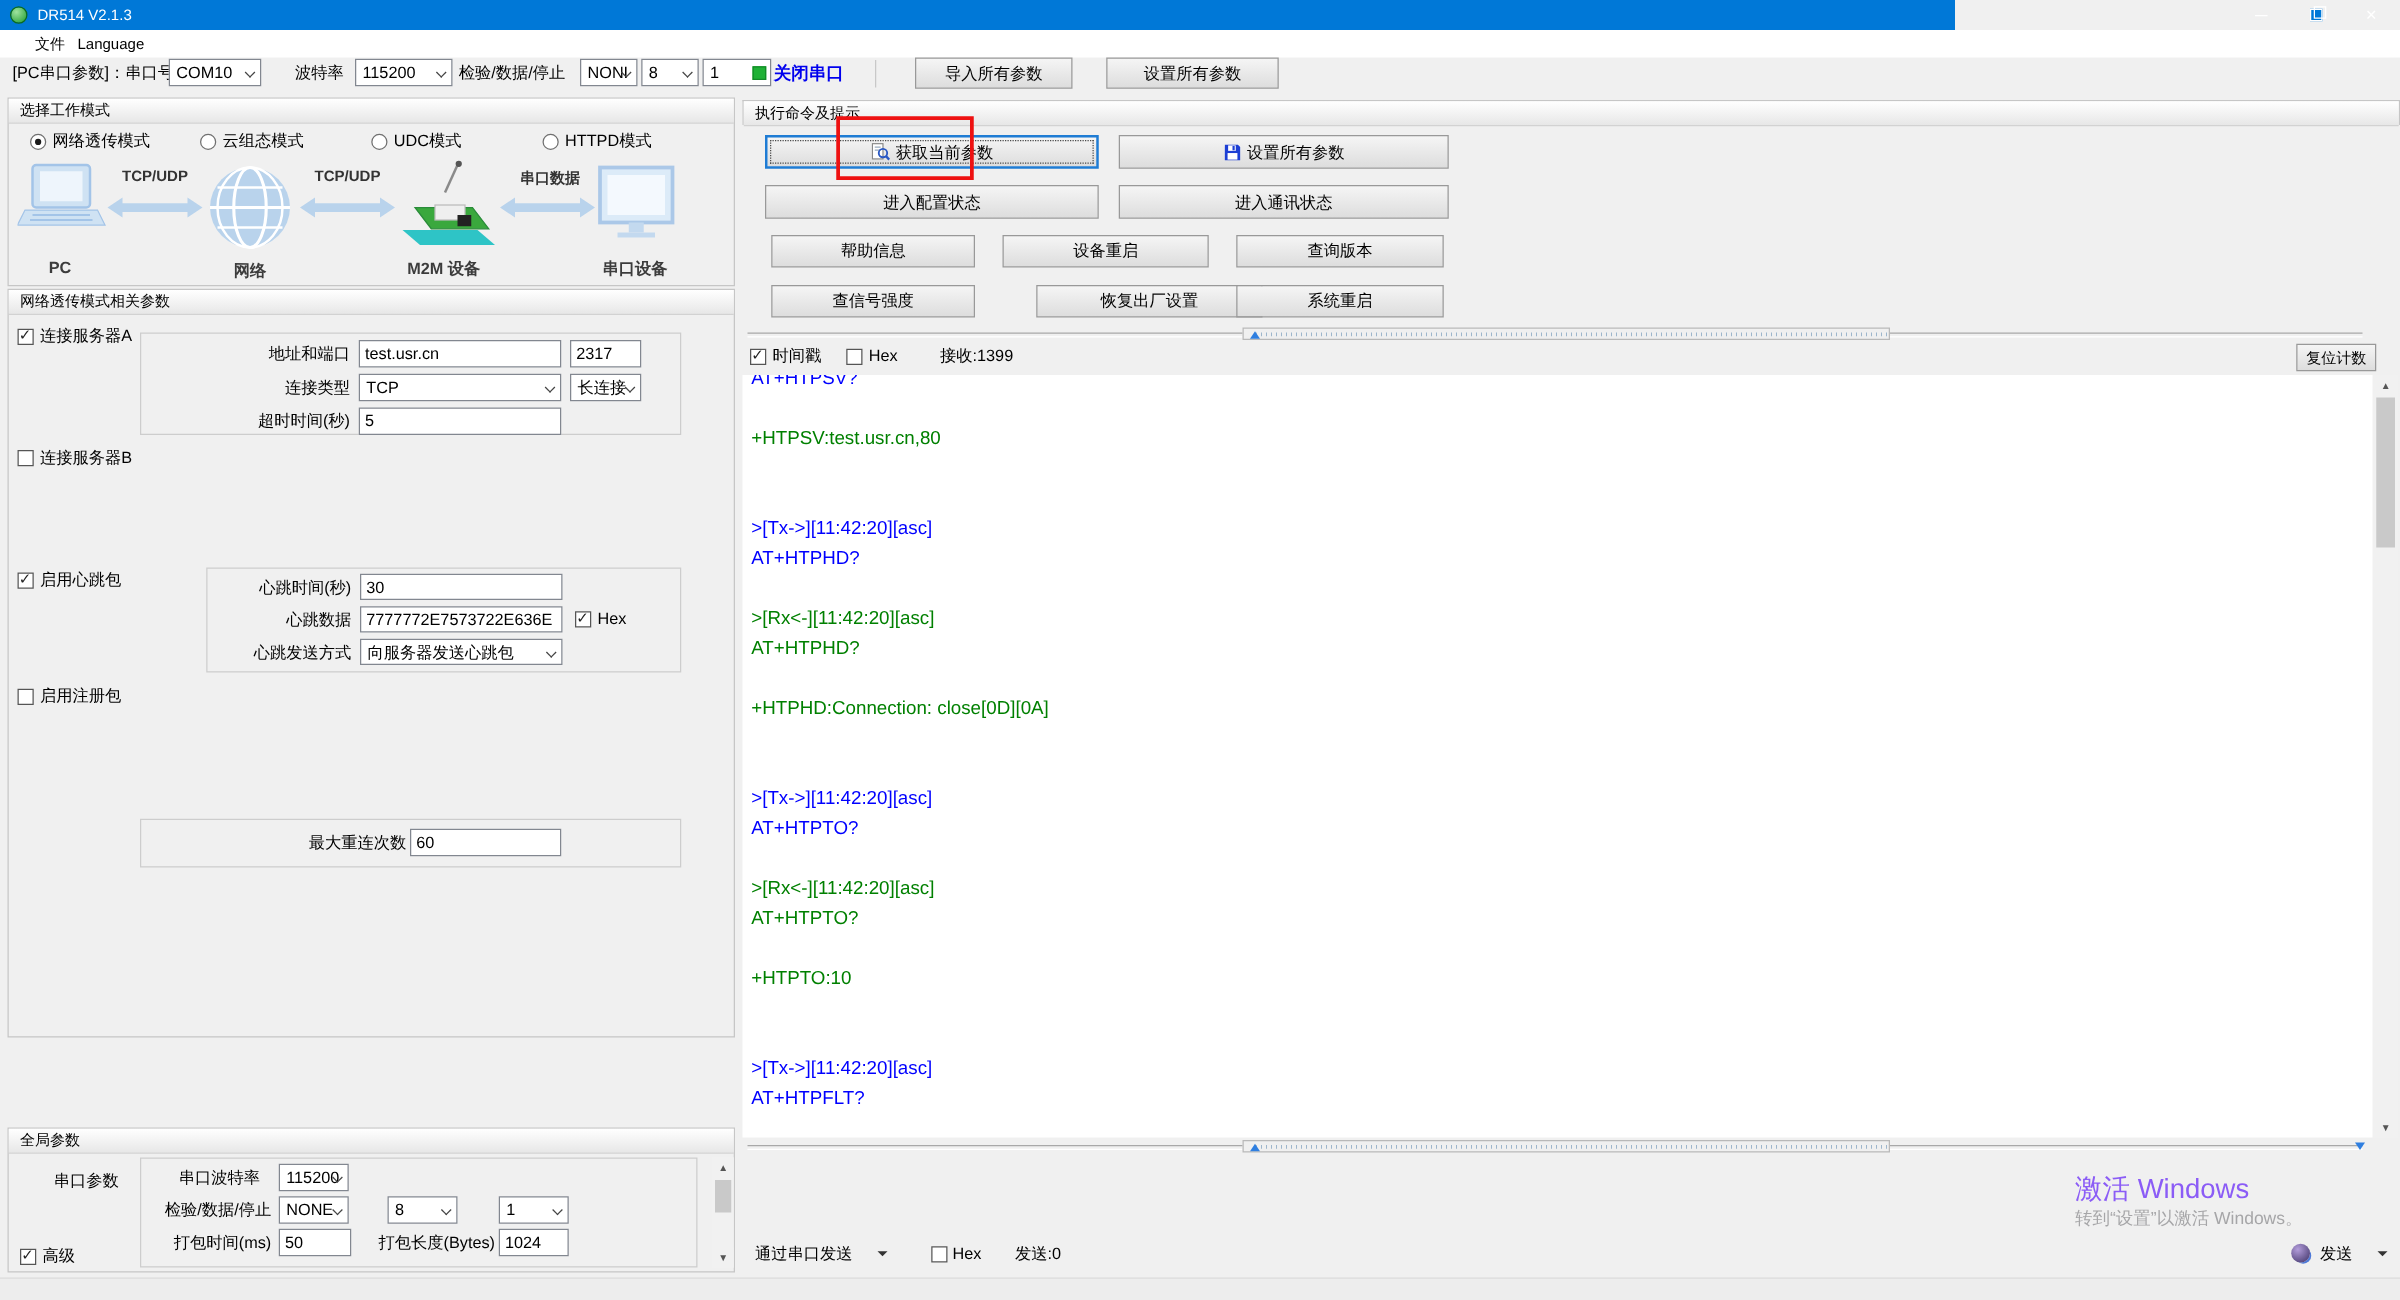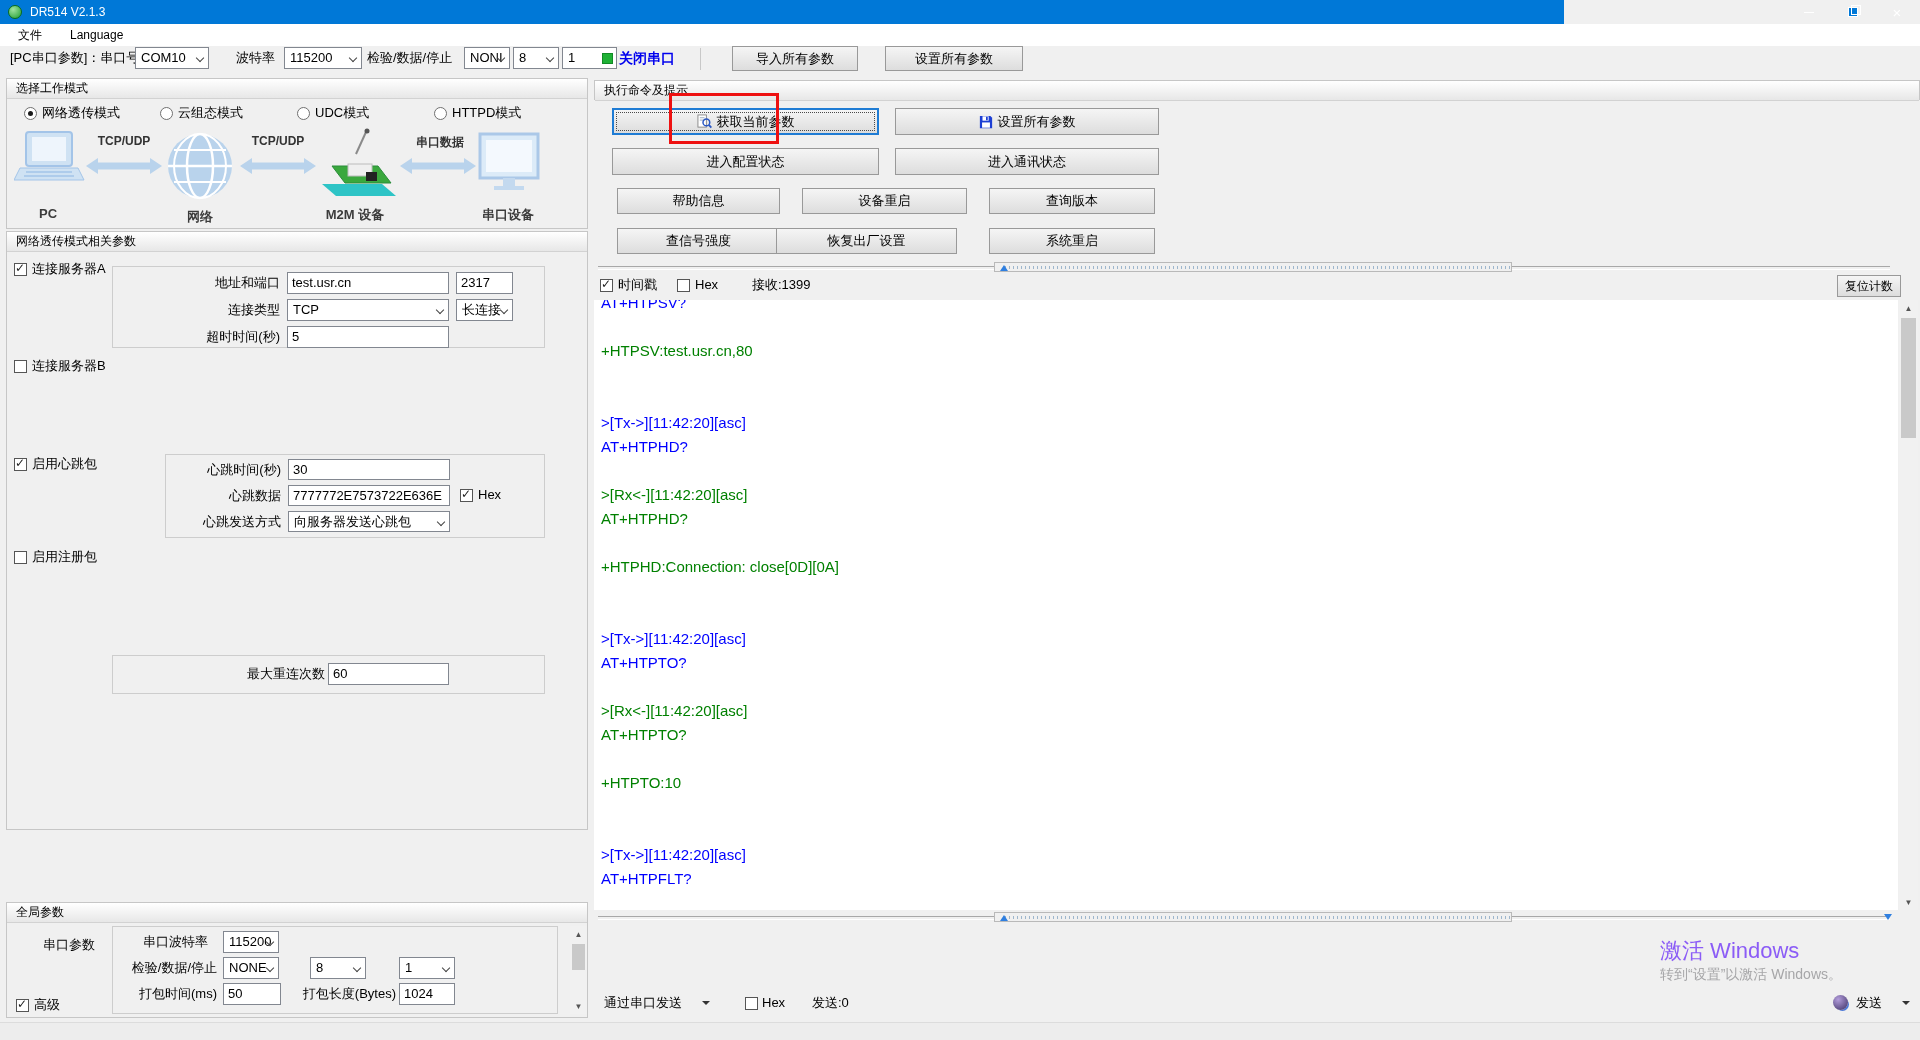--- a/index.html
+++ b/index.html
@@ -10,21 +10,21 @@
   .titlebar{position:absolute;left:0;top:0;width:1564px;height:24px;background:#0078d7;color:#fff}
   .app-icon{position:absolute;left:8px;top:5px;width:14px;height:14px;border-radius:50%;
             background:radial-gradient(circle at 35% 30%,#9fe39f,#1f9d2f);border:1px solid #0b6b1d;box-sizing:border-box}
   .title-text{position:absolute;left:30px;top:5px;font-size:12px}
   .win-btn{position:absolute;top:0;width:45px;height:24px;display:flex;align-items:center;justify-content:center;color:#fff}
   .min-glyph{width:10px;height:1px;background:#fff}
   .restore-glyph{width:8px;height:8px;border:1px solid #fff;position:relative;background:#0078d7}
   .restore-glyph::before{content:"";position:absolute;left:2px;top:-3px;width:8px;height:8px;border:1px solid #fff}
   .close-glyph{font-size:15px;line-height:15px}
   
-  .menubar{position:absolute;left:0;top:24px;width:1920px;height:22px;background:#ffffff;display:flex;align-items:center;padding-left:18px;gap:28px;box-sizing:border-box}
+  .menubar{position:absolute;left:0;top:24px;width:1920px;height:22px;background:#ffffff;display:flex;align-items:center;padding-left:28px;gap:10px;box-sizing:border-box}
   
   .combo{position:absolute;height:22px;background:#fff;border:1px solid #828790;box-sizing:border-box;
          font-size:13px;line-height:20px;padding:0 16px 0 5px;overflow:hidden;white-space:nowrap}
   .combo .chev{position:absolute;right:5px;top:7px;width:5px;height:5px;border-right:1px solid #444;border-bottom:1px solid #444;transform:rotate(45deg)}
   .inputbox{position:absolute;height:22px;background:#fff;border:1px solid #828790;box-sizing:border-box;
             font-size:13px;line-height:20px;padding:0 4px;overflow:hidden;white-space:nowrap}
   .cb{position:absolute;width:13px;height:13px;background:#fff;border:1px solid #555;box-sizing:border-box}
   .cb.on::after{content:"✓";position:absolute;left:0;top:-3px;font-size:12px;font-weight:bold;color:#222}
   .rb{position:absolute;width:13px;height:13px;border:1px solid #707070;border-radius:50%;background:#fff;box-sizing:border-box}
   .rb.on::after{content:"";position:absolute;left:3px;top:3px;width:5px;height:5px;border-radius:50%;background:#1a1a1a}
@@ -253,21 +253,21 @@
 </div>
 
 <div class="btn" style="left:612px;top:148px;width:267px;height:27px">进入配置状态</div>
 <div class="btn" style="left:895px;top:148px;width:264px;height:27px">进入通讯状态</div>
 
 <div class="btn" style="left:617px;top:188px;width:163px;height:26px">帮助信息</div>
 <div class="btn" style="left:802px;top:188px;width:165px;height:26px">设备重启</div>
 <div class="btn" style="left:989px;top:188px;width:166px;height:26px">查询版本</div>
 
 <div class="btn" style="left:617px;top:228px;width:163px;height:26px">查信号强度</div>
-<div class="btn" style="left:776px;top:228px;width:181px;height:26px">恢复出厂设置</div>
+<div class="btn" style="left:829px;top:228px;width:181px;height:26px">恢复出厂设置</div>
 <div class="btn" style="left:989px;top:228px;width:166px;height:26px">系统重启</div>
 
 <div class="htrack" style="left:598px;top:266px;width:1292px"></div>
 <div class="hthumb" style="left:994px;top:262px;width:518px">
   <span class="tri-up" style="left:5px;top:2px"></span>
 </div>
 
 <span class="cb on" style="left:600px;top:279px"></span>
 <span class="lab" style="left:618px;top:274px">时间戳</span>
 <span class="cb" style="left:677px;top:279px"></span>

